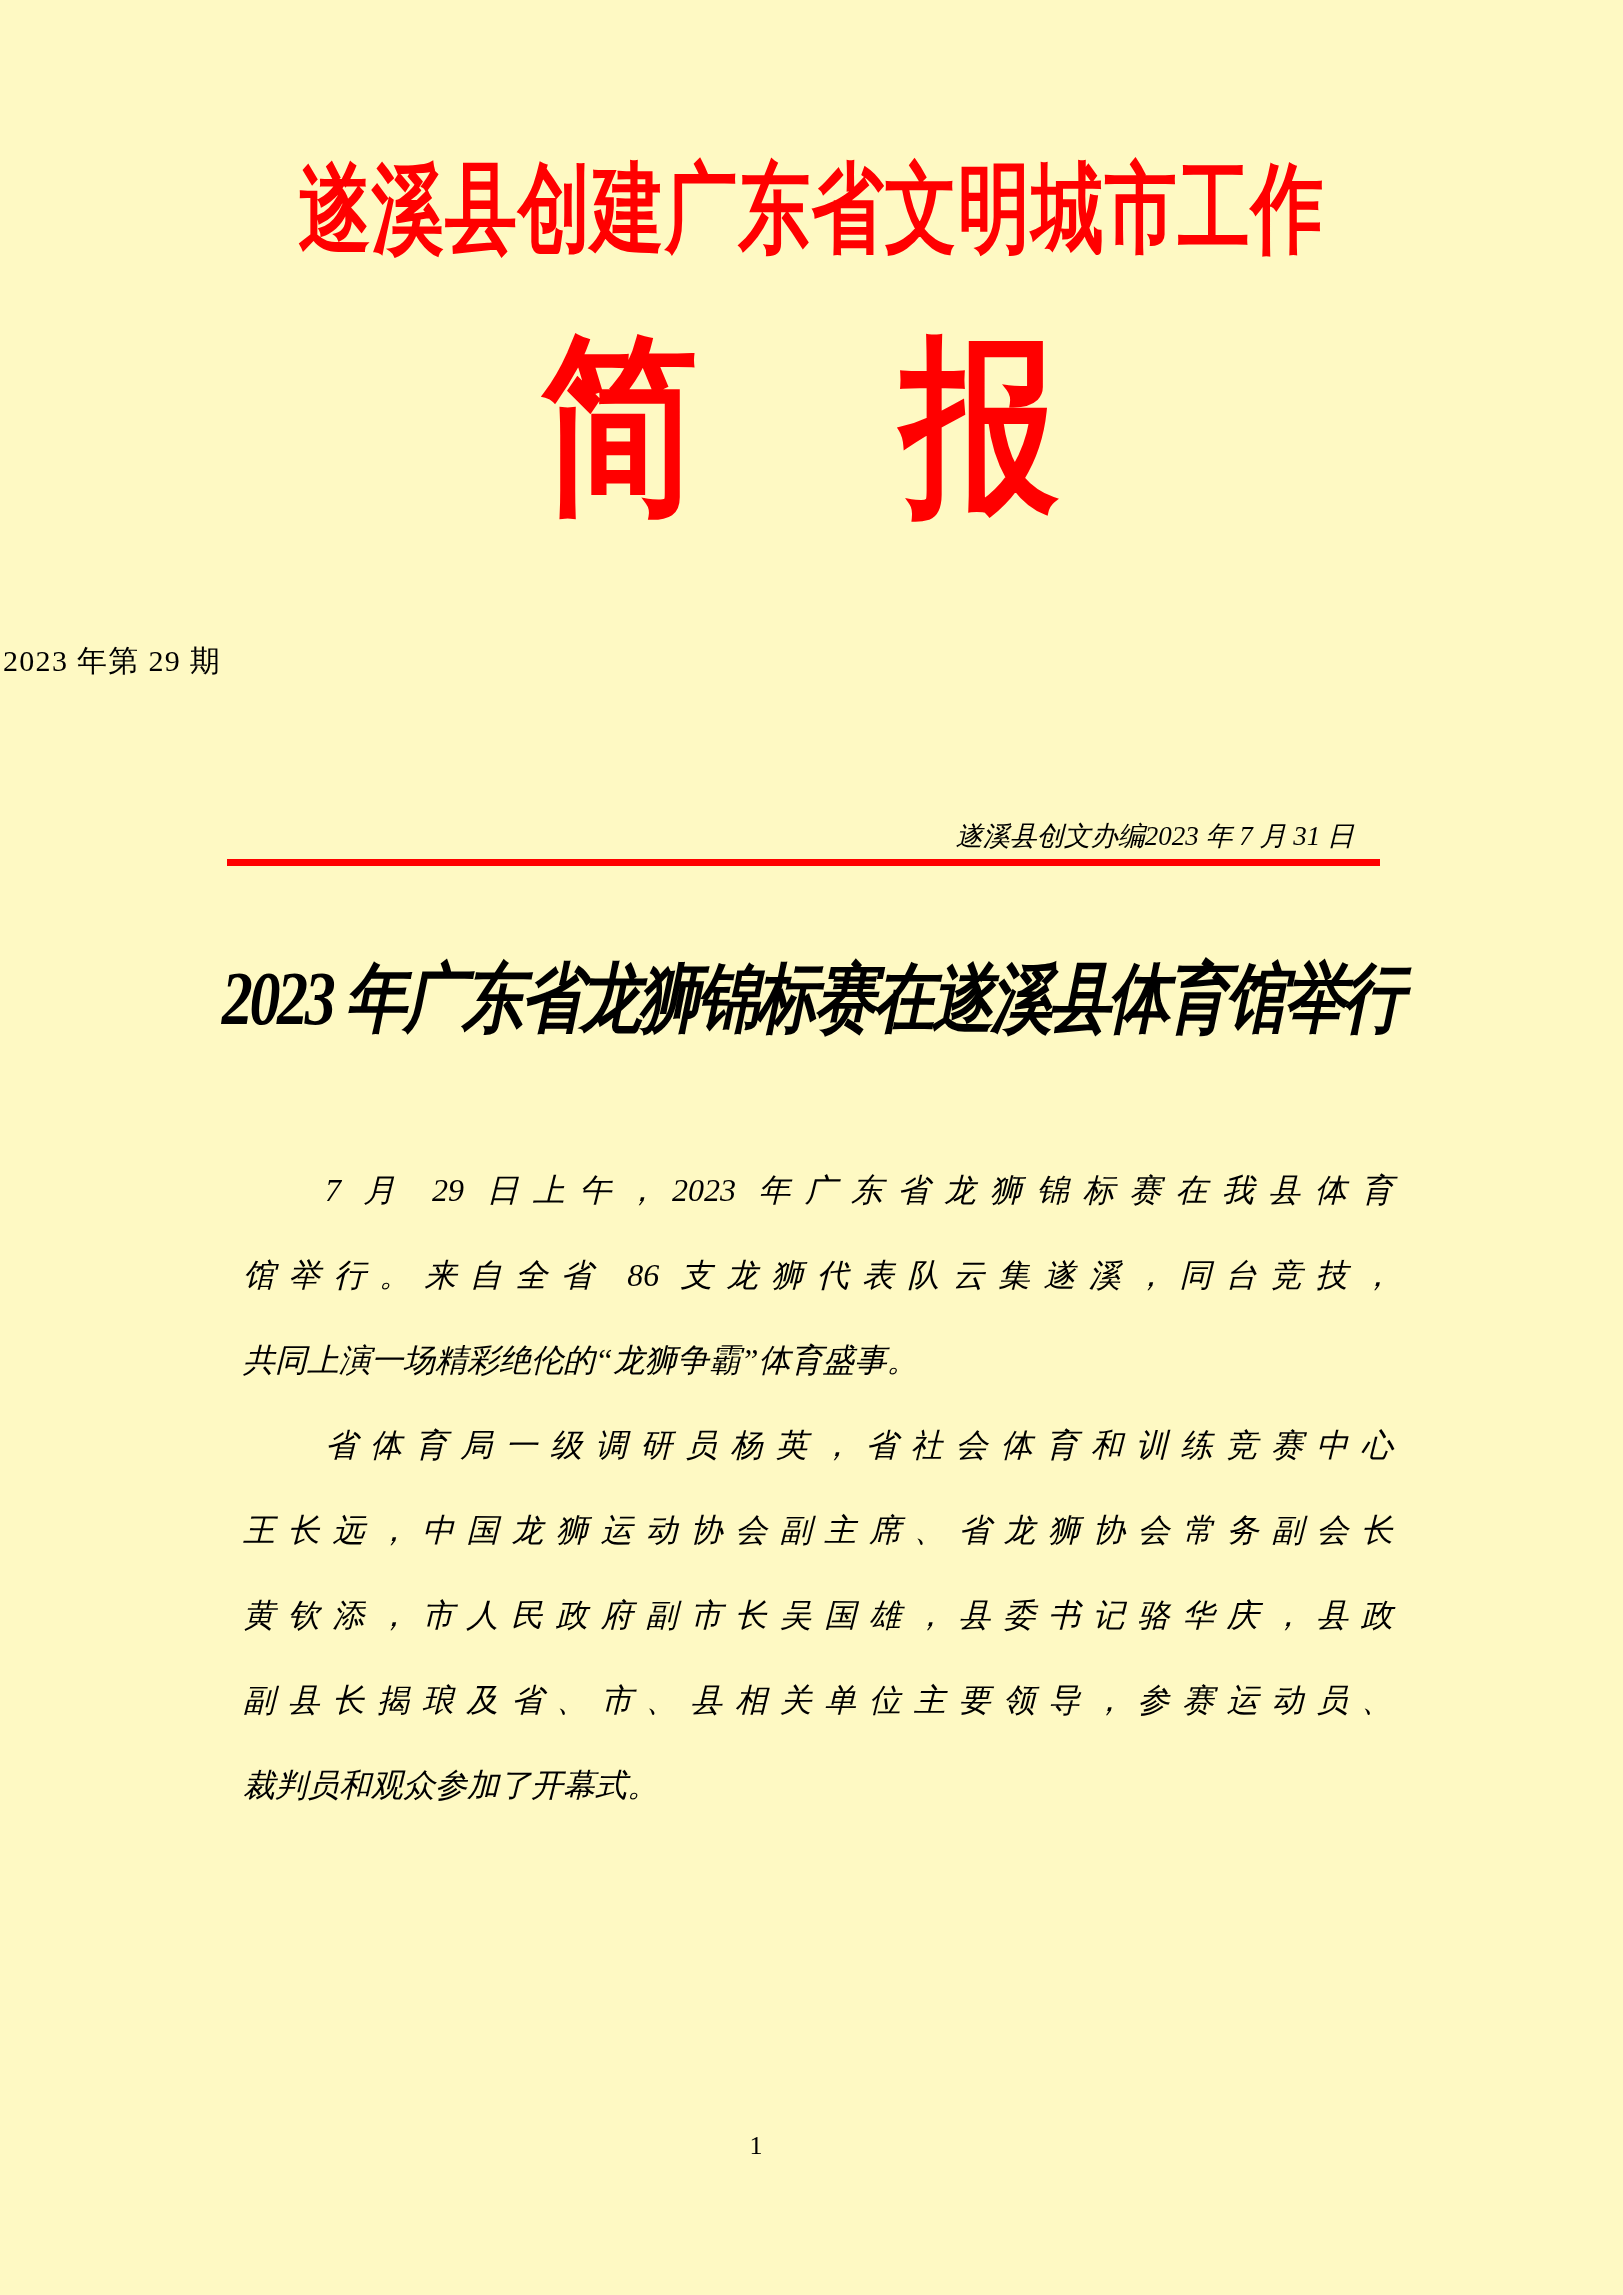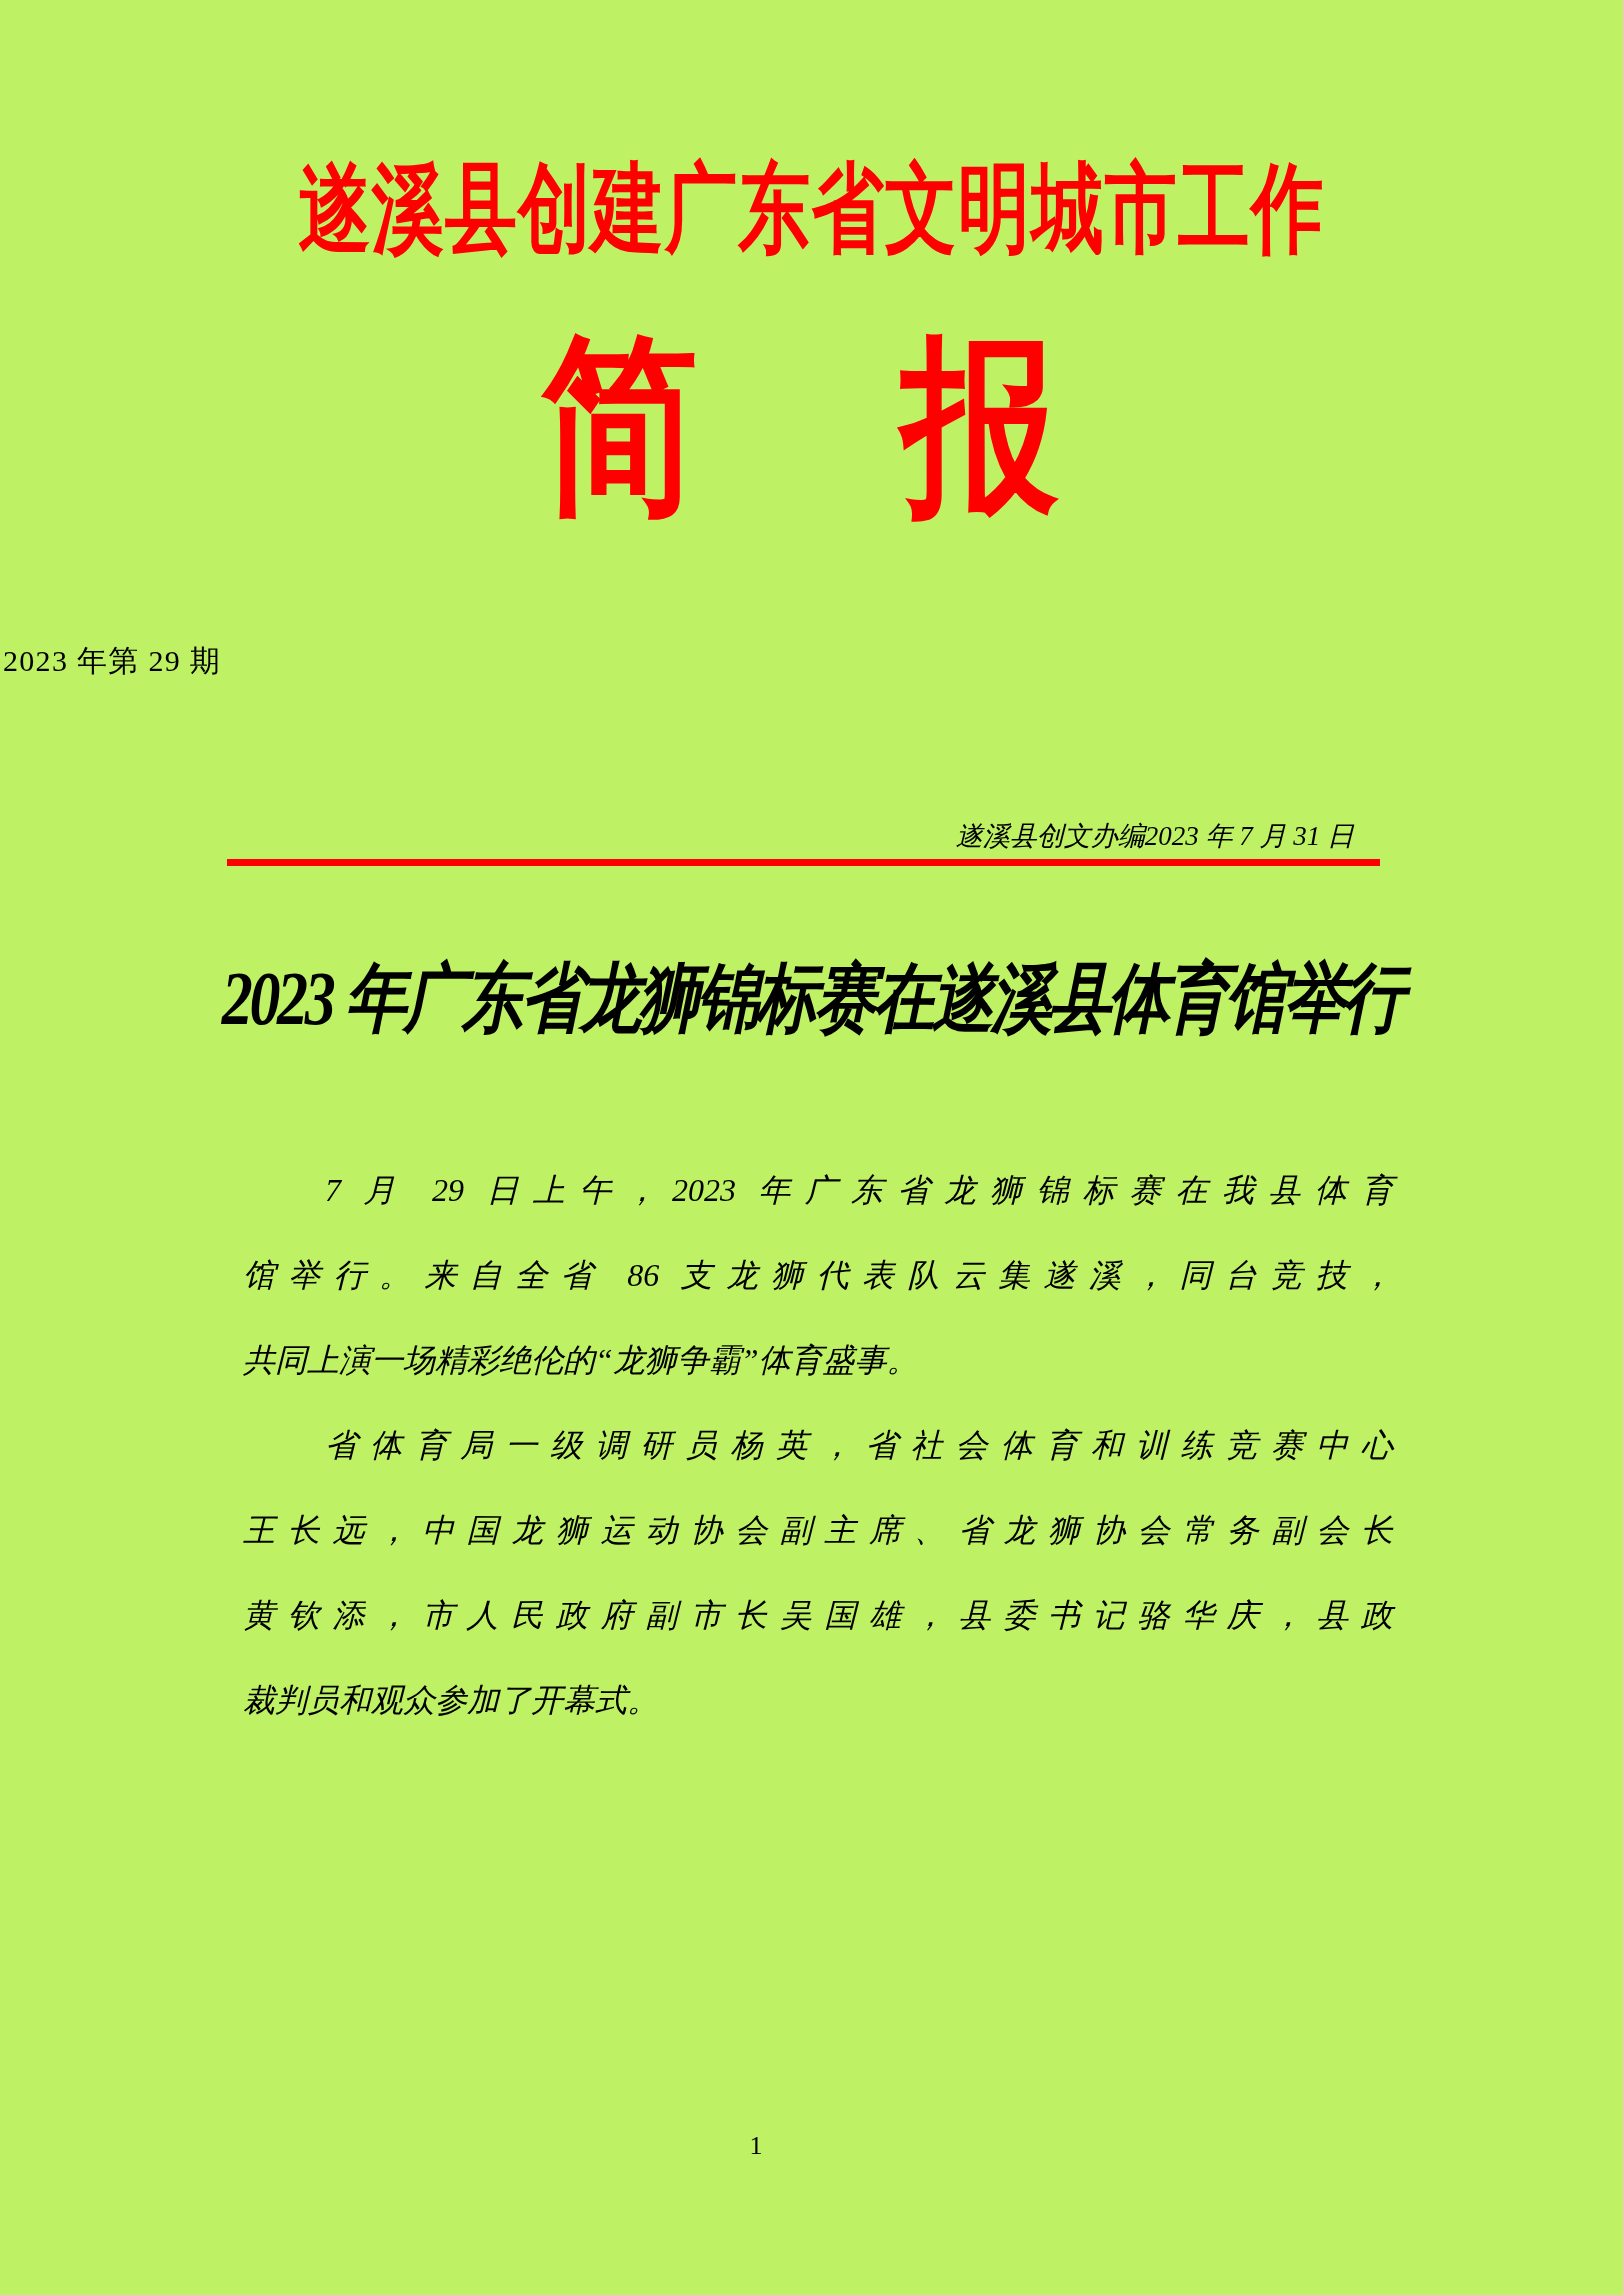--- a/index.html
+++ b/index.html
@@ -4,21 +4,21 @@
 <style>
   html, body {
     margin: 0;
     padding: 0;
     background: #ffffff;
   }
   .page {
     position: relative;
     width: 1623px;
     height: 2295px;
-    background: #bef264;
+    background: #fef9c3;
     overflow: hidden;
     font-family: "Liberation Serif", serif;
     color: #000000;
   }
 
   
   .masthead-1 {
     position: absolute;
     top: 160px;
     left: 0;
@@ -165,19 +165,20 @@
 
   <h1 class="article-title">2023 年广东省龙狮锦标赛在遂溪县体育馆举行</h1>
 
   <div class="article-body">
       <div class="body-line line-first">7 月 29 日上午，2023 年广东省龙狮锦标赛在我县体育</div>
       <div class="body-line">馆举行。来自全省 86 支龙狮代表队云集遂溪，同台竞技，</div>
       <div class="body-line line-last">共同上演一场精彩绝伦的“龙狮争霸”体育盛事。</div>
       <div class="body-line line-first">省体育局一级调研员杨英，省社会体育和训练竞赛中心</div>
       <div class="body-line">王长远，中国龙狮运动协会副主席、省龙狮协会常务副会长</div>
       <div class="body-line">黄钦添，市人民政府副市长吴国雄，县委书记骆华庆，县政</div>
+      <div class="body-line">副县长揭琅及省、市、县相关单位主要领导，参赛运动员、</div>
       <div class="body-line line-last">裁判员和观众参加了开幕式。</div>
     </div>
 
   <div class="page-number">1</div>
 
 </div>
 
 
 </body></html>

